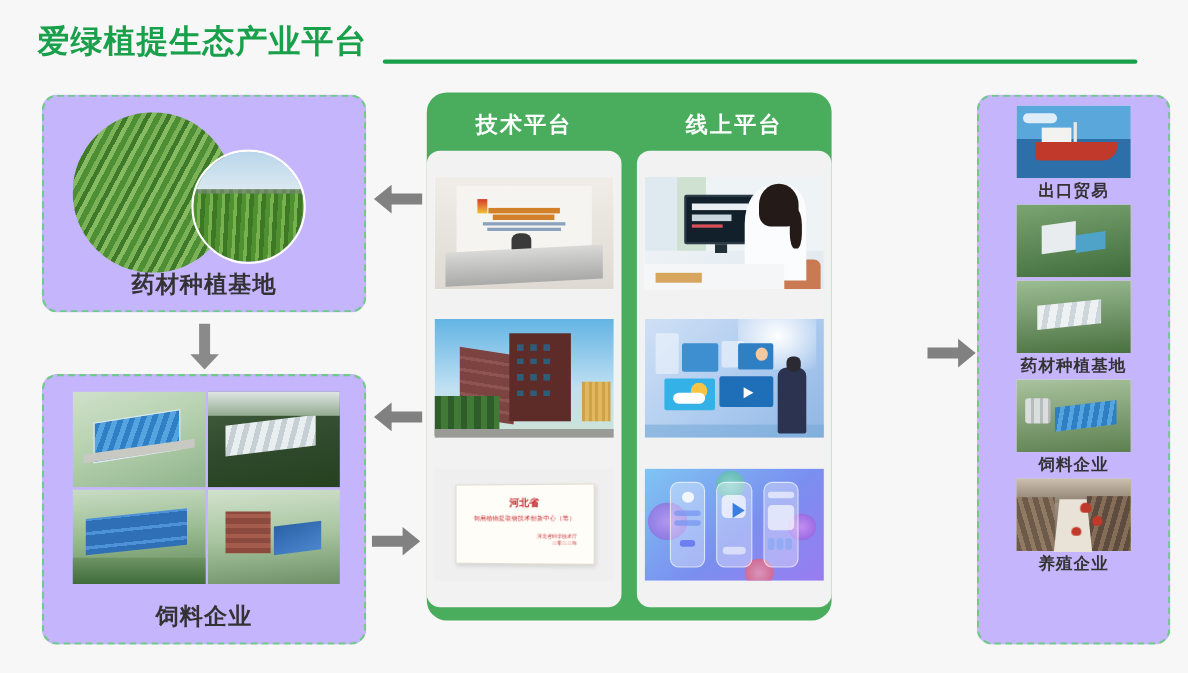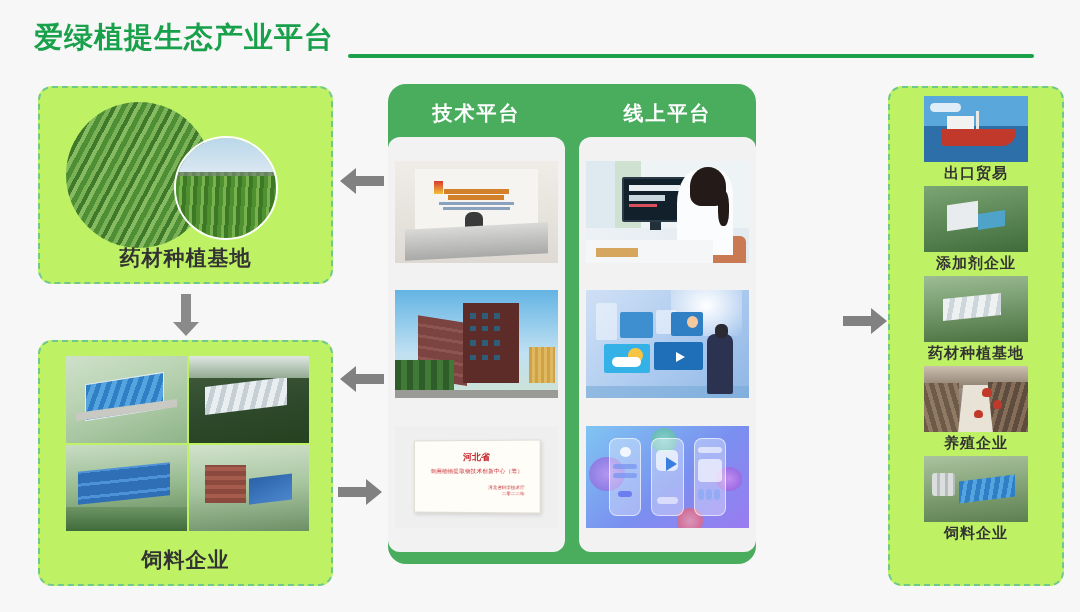--- a/index.html
+++ b/index.html
@@ -24,21 +24,21 @@
   .title-rule {
     flex: 1 1 auto; height: 4px; background: #18a04a; border-radius: 2px;
     margin-top: 4px;
   }
 
   
   .dashed-box {
     position: absolute;
     border: 2px dashed #6fc98a;
     border-radius: 14px;
-    background: #bef264;
+    background: #c4b5fd;
   }
 
   
   #left-top { left: 38px; top: 86px; width: 295px; height: 198px; }
   #left-bottom { left: 38px; top: 340px; width: 295px; height: 246px; }
 
   .box-caption {
     position: absolute; left: 0; right: 0; bottom: 10px;
     text-align: center;
     font-size: 21px; font-weight: bold; color: #333;
@@ -472,52 +472,51 @@
           <div class="hull"></div>
         </div>
     </div>
     <div class="right-label">出口贸易</div>
   </div>
 
   <div class="right-item">
     <div class="right-thumb">
       <div class="aer1"></div>
     </div>
-    <div class="right-label">添加剂企业</div>
   </div>
 
   <div class="right-item">
     <div class="right-thumb">
       <div class="aer2"></div>
     </div>
     <div class="right-label">药材种植基地</div>
+  </div>
+
+  <div class="right-item">
+    <div class="right-thumb">
+      <div class="aer3"></div>
+    </div>
+    <div class="right-label">饲料企业</div>
   </div>
 
   <div class="right-item">
     <div class="right-thumb">
       <div class="coop">
         <div class="ceil"></div>
           <div class="cage-l"></div>
           <div class="cage-r"></div>
           <div class="beam"></div>
         <div class="hen h1"></div>
           <div class="hen h2"></div>
           <div class="hen h3"></div>
       </div>
     </div>
     <div class="right-label">养殖企业</div>
   </div>
 
-  <div class="right-item">
-    <div class="right-thumb">
-      <div class="aer3"></div>
-    </div>
-    <div class="right-label">饲料企业</div>
-  </div>
-
 </div>
 
 <div class="arrow" style="left:338px; top:166px;">
   <svg width="46" height="30" viewBox="0 0 46 30">
     <path d="M46 10 H18 V2 L2 15 L18 28 V20 H46 Z" fill="#818181"></path>
   </svg>
 </div>
 
 <div class="arrow" style="left:171px; top:294px;">
   <svg width="30" height="44" viewBox="0 0 30 44">

